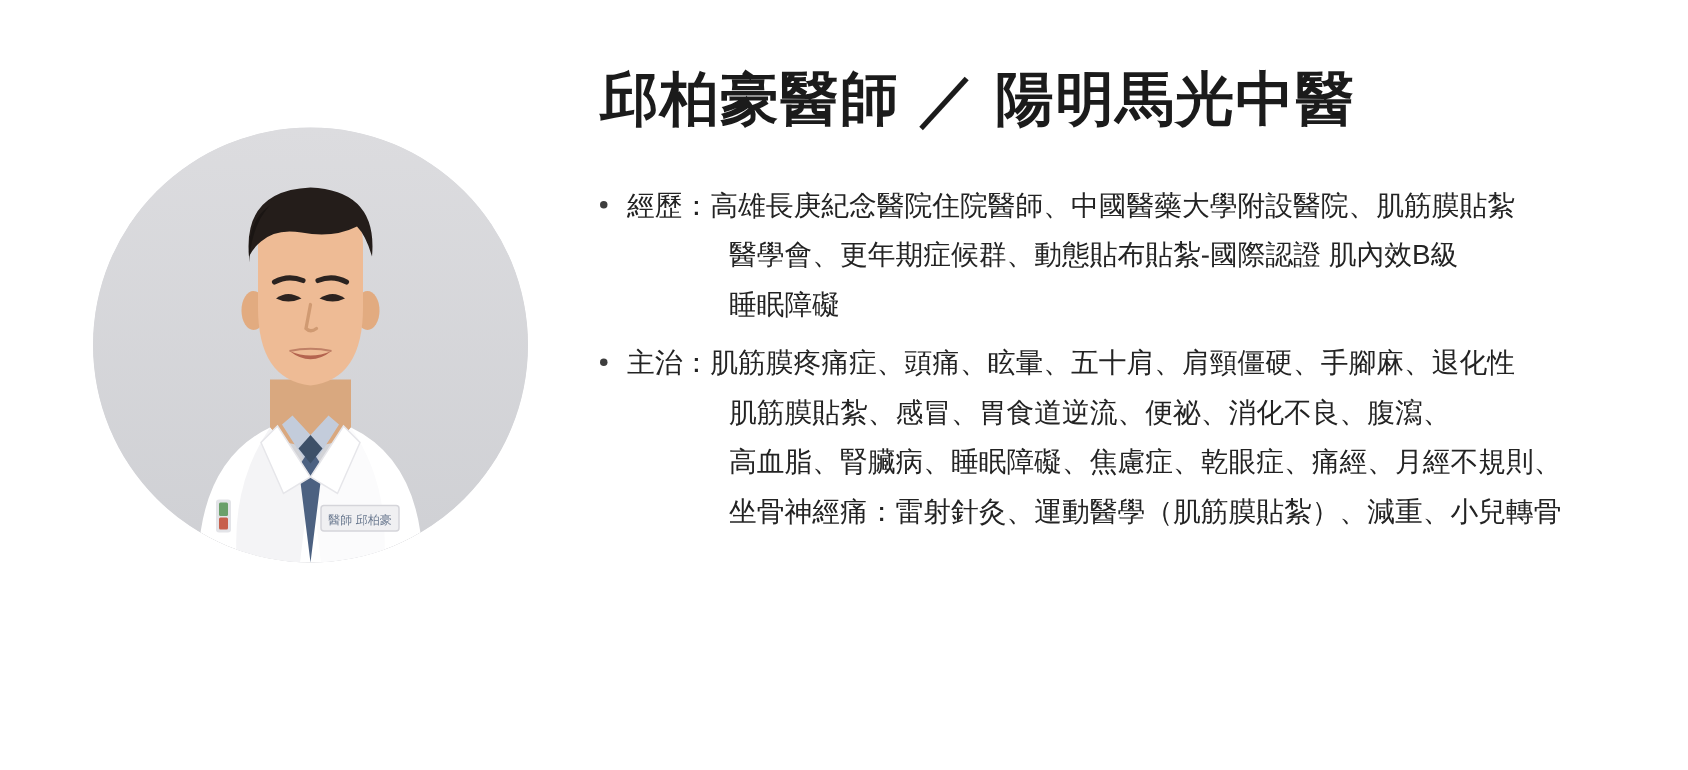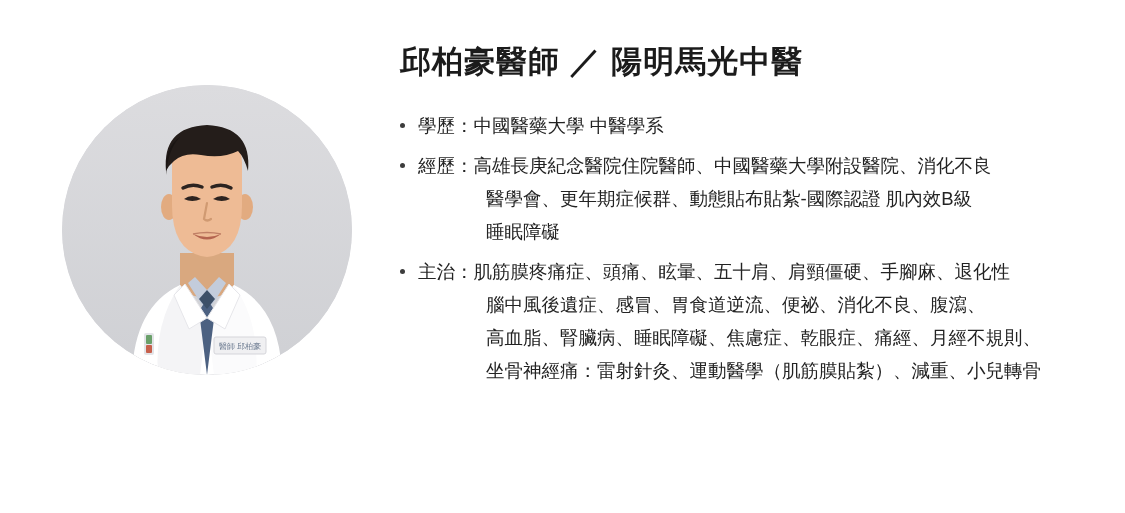--- a/index.html
+++ b/index.html
@@ -42,21 +42,21 @@
     display: block;
     width: 290px;
     height: 290px;
   }
   .content-col {
     flex: 1 1 auto;
     padding-top: 42px;
     padding-right: 36px;
   }
   .doc-title {
-    font-size: 31px;
+    font-size: 39px;
     font-weight: bold;
     color: #1b1b1b;
     letter-spacing: 1px;
     margin: 0 0 28px 0;
     line-height: 1.3;
   }
   .info-list {
     list-style: none;
     margin: 0;
     padding: 0;
@@ -153,33 +153,30 @@
         </g>
       </svg>
     </div>
   </div>
 
   <div class="content-col">
     <h1 class="doc-title">邱柏豪醫師 ／ 陽明馬光中醫</h1>
 
     <ul class="info-list">
 
-      <li class="info-item">
-        <span class="label">學歷：</span><span class="value">中國醫藥大學 中醫學系</span>
-      </li>
 
       <li class="info-item">
-        <span class="label">經歷：</span><span class="value">高雄長庚紀念醫院住院醫師、中國醫藥大學附設醫院、消化不良</span>
+        <span class="label">經歷：</span><span class="value">高雄長庚紀念醫院住院醫師、中國醫藥大學附設醫院、肌筋膜貼紮</span>
         <span class="sub-line">醫學會、更年期症候群、動態貼布貼紮-國際認證 肌內效B級</span>
         <span class="sub-line">睡眠障礙</span>
       </li>
 
       <li class="info-item">
         <span class="label">主治：</span><span class="value">肌筋膜疼痛症、頭痛、眩暈、五十肩、肩頸僵硬、手腳麻、退化性</span>
-        <span class="sub-line">腦中風後遺症、感冒、胃食道逆流、便祕、消化不良、腹瀉、</span>
+        <span class="sub-line">肌筋膜貼紮、感冒、胃食道逆流、便祕、消化不良、腹瀉、</span>
         <span class="sub-line">高血脂、腎臟病、睡眠障礙、焦慮症、乾眼症、痛經、月經不規則、</span>
         <span class="sub-line">坐骨神經痛：雷射針灸、運動醫學（肌筋膜貼紮）、減重、小兒轉骨</span>
       </li>
 
     </ul>
   </div>
 
 </div>
 
 </body></html>

